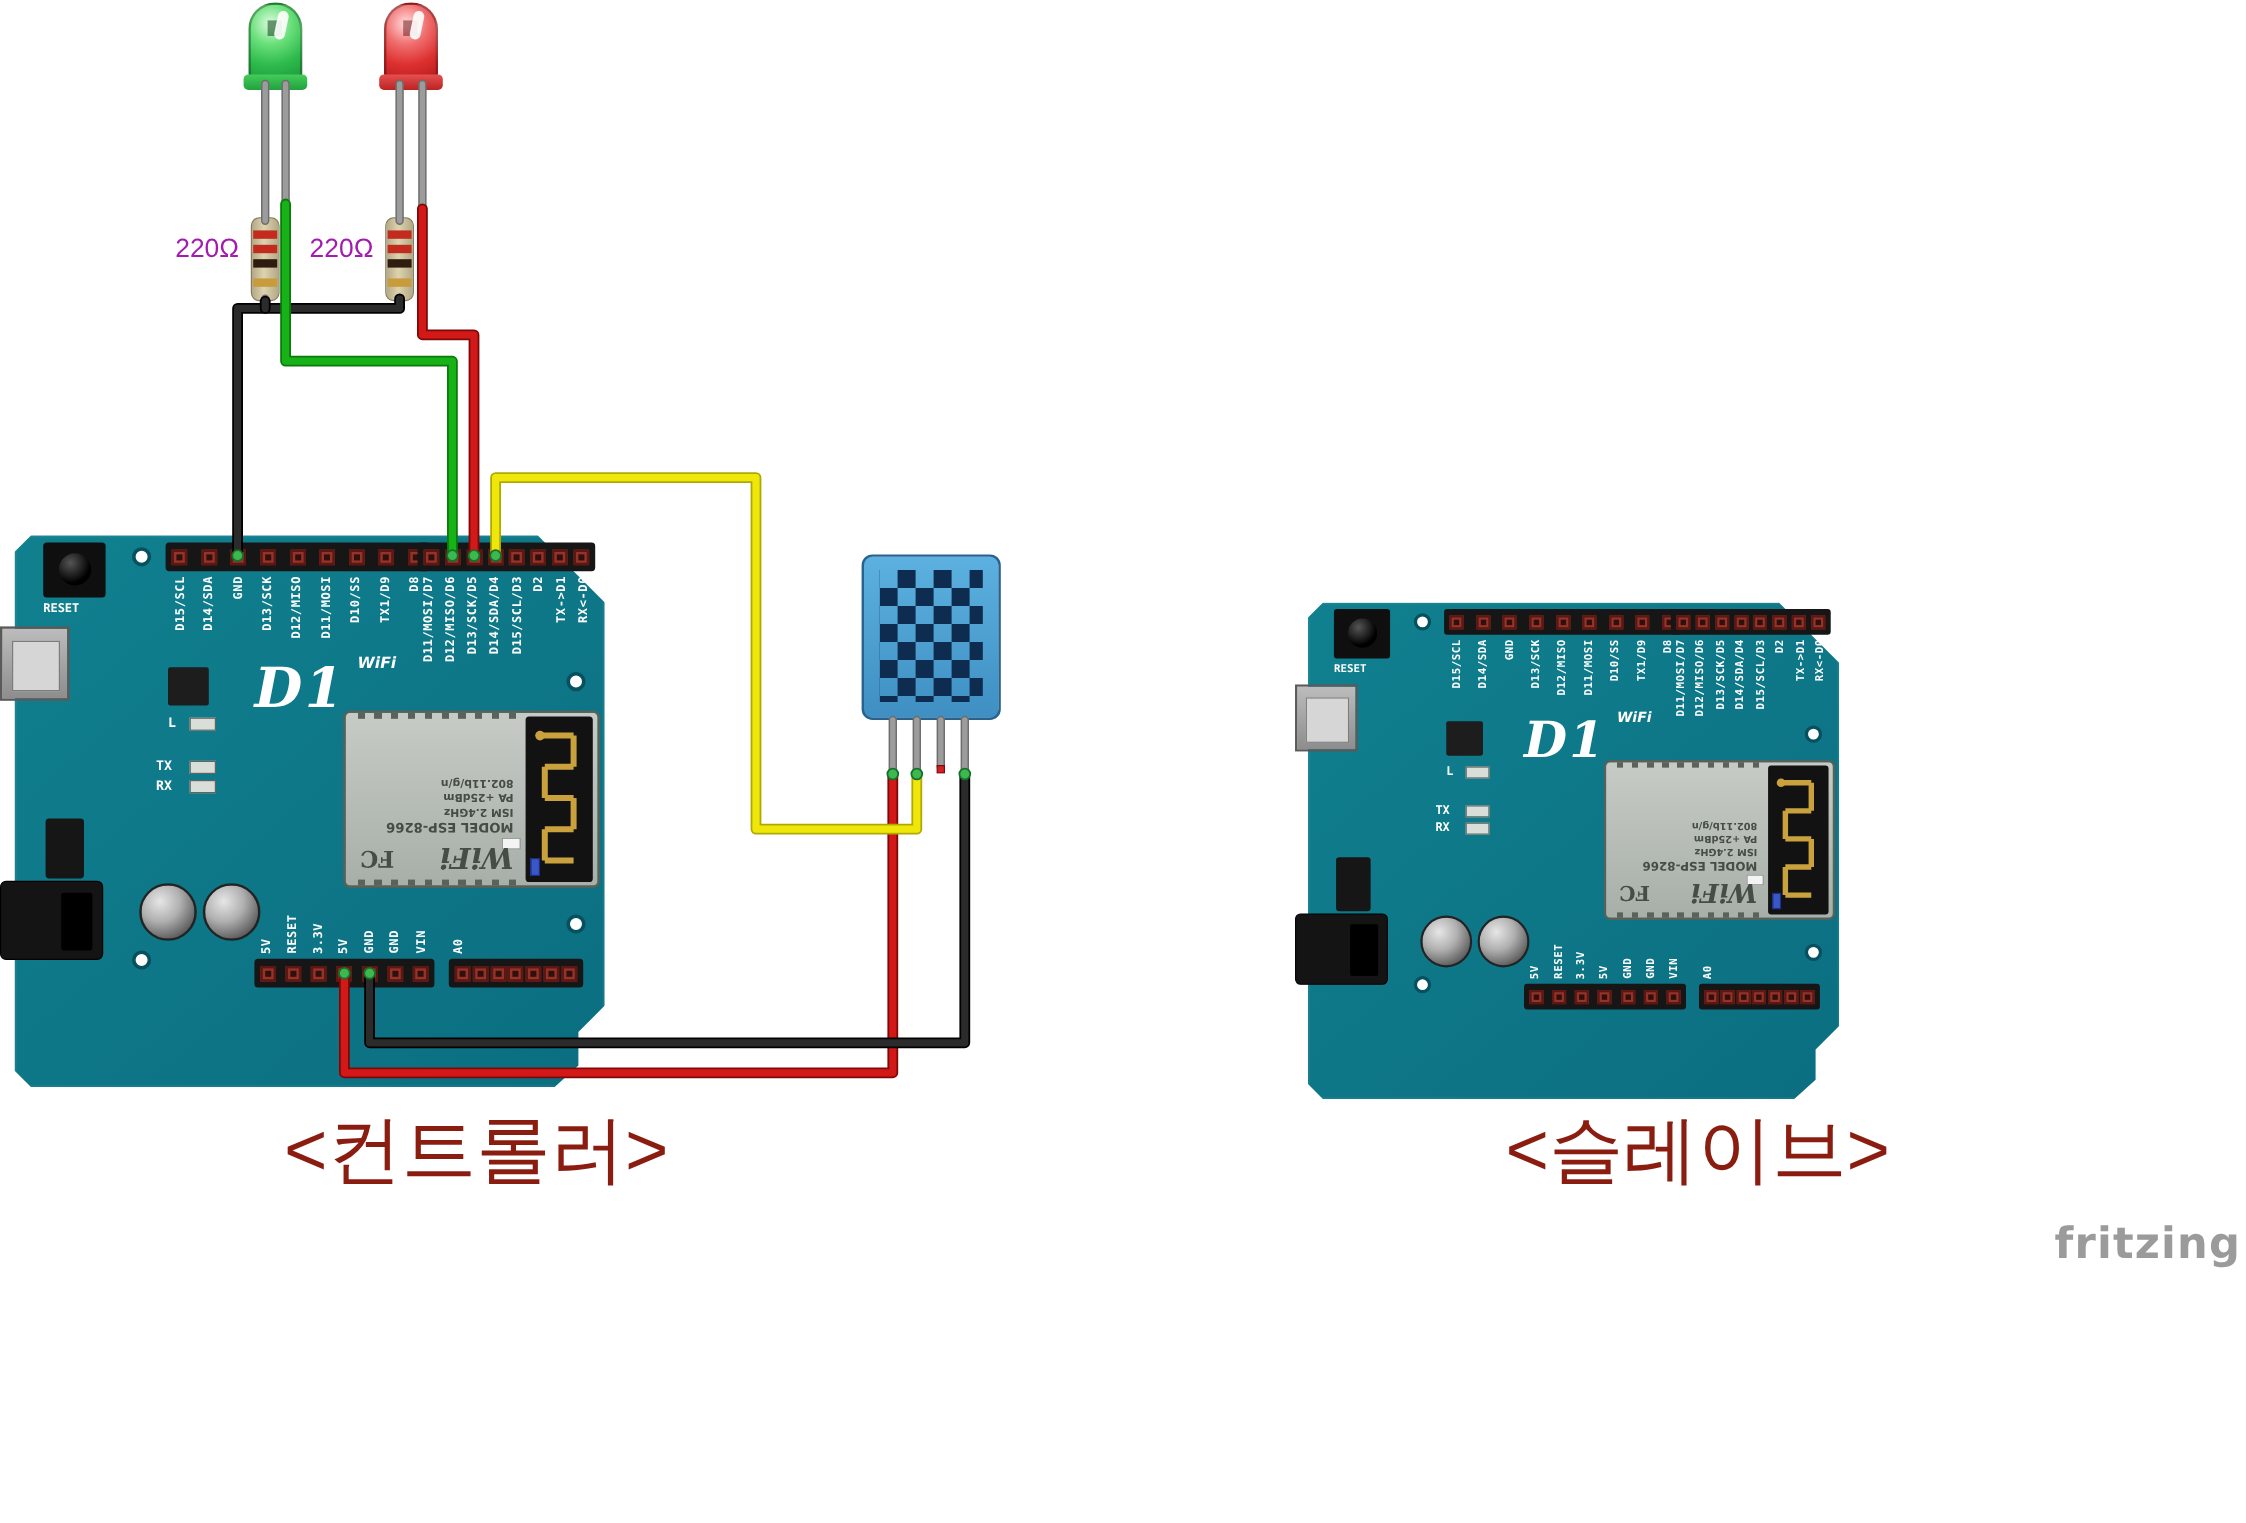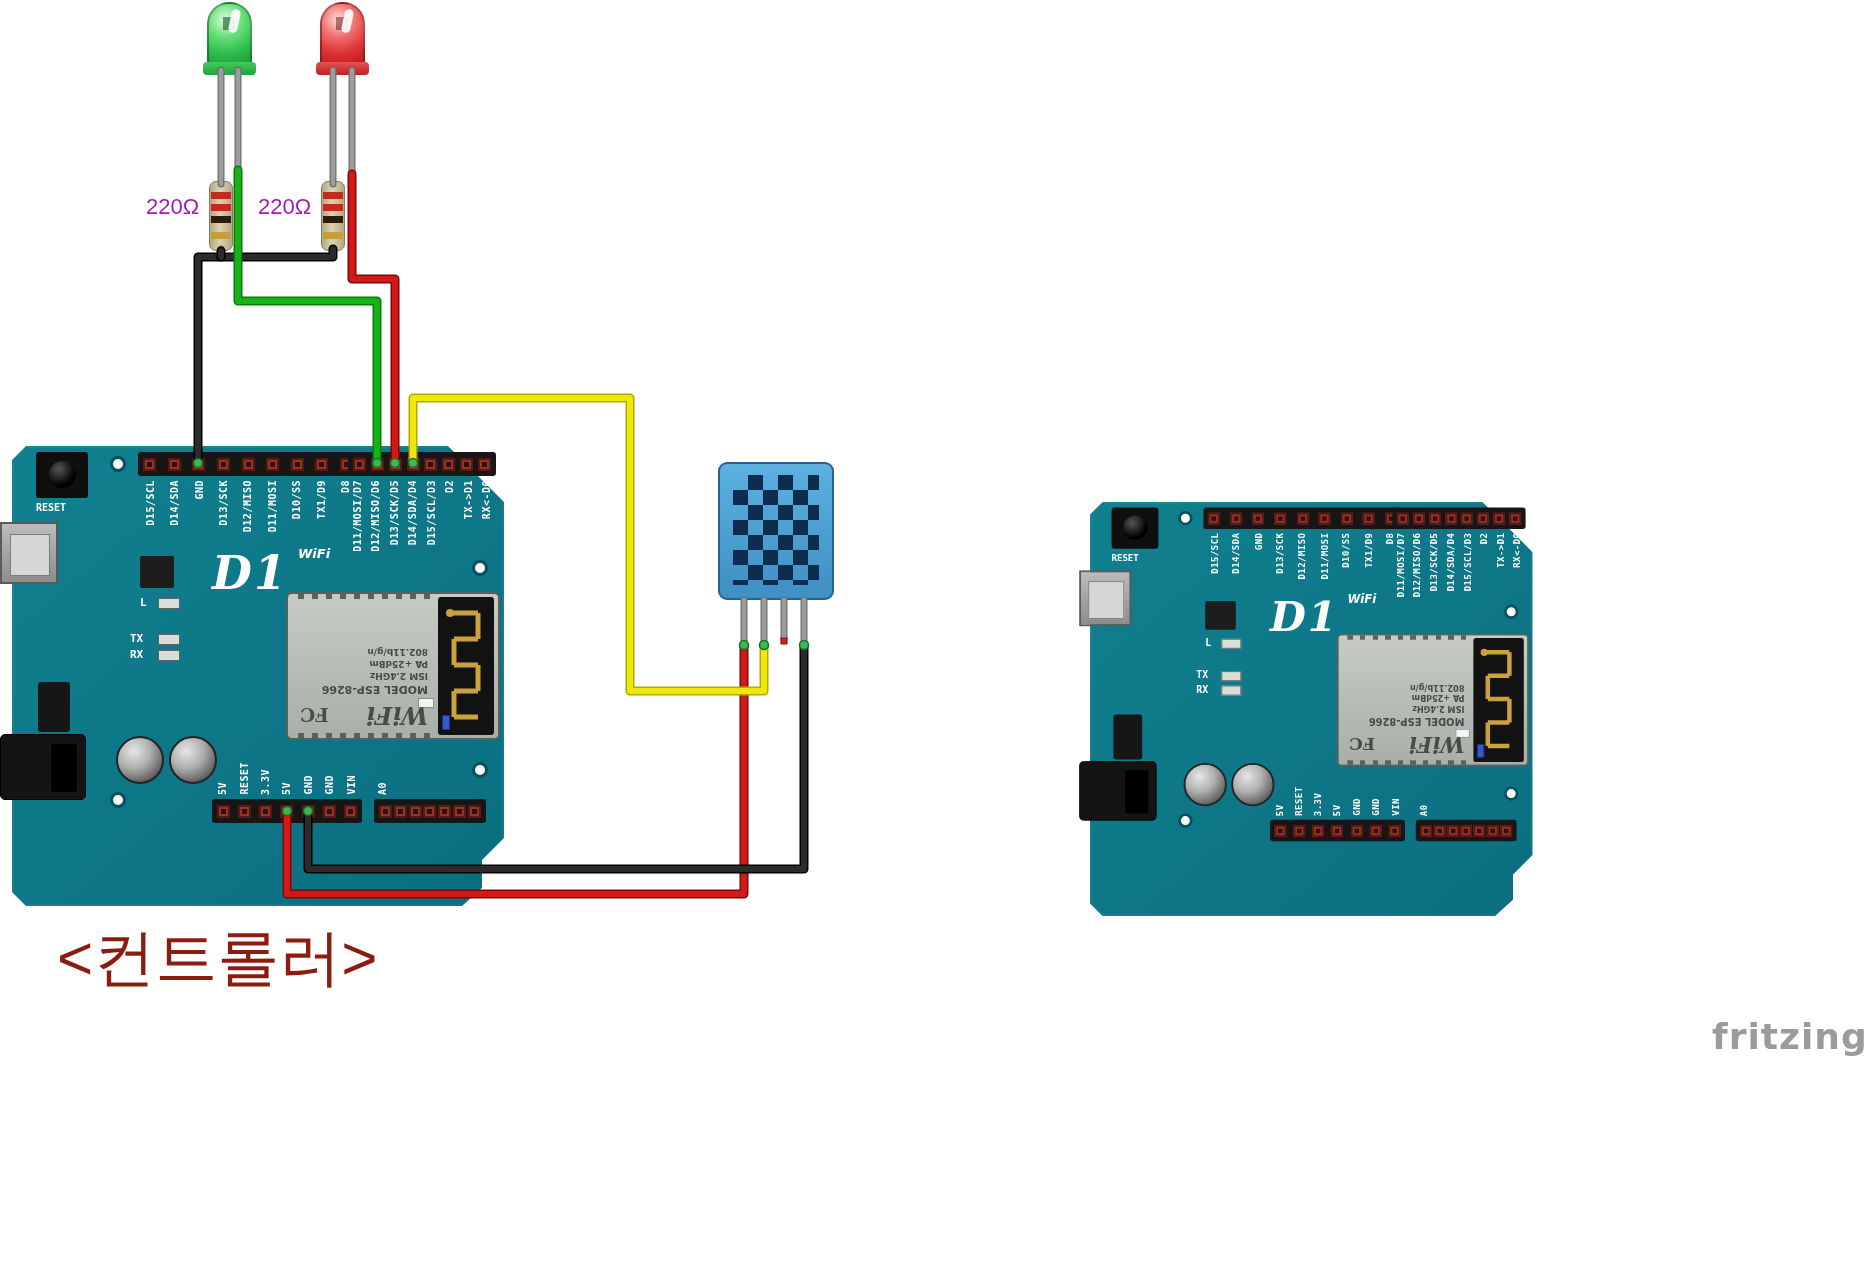--- a/index.html
+++ b/index.html
@@ -72,21 +72,21 @@
   .led .shine{position:absolute;left:27px;top:7px;width:9px;height:24px;background:rgba(255,255,255,.9);border-radius:5px;transform:rotate(12deg)}
   .led .die{position:absolute;left:20px;top:15px;width:12px;height:13px;background:rgba(0,50,12,.5)}
   .led.red .die{background:rgba(80,0,0,.45)}
   .resistor{position:absolute;width:24px;height:70px;border-radius:7px;background:linear-gradient(90deg,#b4a987,#ddd3ad 45%,#b4a987);border:1px solid #877d5c;z-index:18}
   .resistor .band{position:absolute;left:1px;right:1px;height:7px}
   .rlabel{position:absolute;font:22px "Liberation Sans","DejaVu Sans",sans-serif;color:#a21caf;z-index:18}
   .dht{position:absolute;left:718px;top:462px;width:116px;height:138px;z-index:20}
   .dht .body{position:absolute;inset:0;background:linear-gradient(180deg,#5cb1e0,#3f8fc2);border:2px solid #27638e;border-radius:9px}
   .dht .grid{position:absolute;left:13px;top:11px;right:13px;bottom:13px;background:conic-gradient(#0d2c50 25%,transparent 0 50%,#0d2c50 0 75%,transparent 0) 0 0/30px 30px}
 
-  .caption{position:absolute;font:62px "Liberation Sans","DejaVu Sans",sans-serif;color:#8a1c10;text-align:left;z-index:5;width:500px}
+  .caption{position:absolute;font:62px "Liberation Sans","DejaVu Sans",sans-serif;color:#8a1c10;text-align:right;z-index:5;width:500px}
   .watermark{position:absolute;left:1712px;top:1016px;font:800 36px "DejaVu Sans",sans-serif;color:#9b9b9b;letter-spacing:1px;z-index:5}
 </style>
 </head>
 <body>
 
 <div id="canvas" data-interactable="false">
 
   <div class="board-wrap" id="controller-board" style="left:12px;top:446px" data-interactable="true">
   <div class="board" data-interactable="true" style="position:absolute;inset:0">
     <div class="usb" data-interactable="false"></div>
@@ -549,15 +549,16 @@
       <circle cx="413" cy="463" r="4.5" fill="#3cb84e" stroke="#14702a" stroke-width="1.5" data-interactable="true"></circle>
       <circle cx="287" cy="811" r="4.5" fill="#3cb84e" stroke="#14702a" stroke-width="1.5" data-interactable="true"></circle>
       <circle cx="308" cy="811" r="4.5" fill="#3cb84e" stroke="#14702a" stroke-width="1.5" data-interactable="true"></circle>
       <circle cx="744" cy="645" r="4.5" fill="#3cb84e" stroke="#14702a" stroke-width="1.5" data-interactable="true"></circle>
       <circle cx="764" cy="645" r="4.5" fill="#3cb84e" stroke="#14702a" stroke-width="1.5" data-interactable="true"></circle>
       <circle cx="804" cy="645" r="4.5" fill="#3cb84e" stroke="#14702a" stroke-width="1.5" data-interactable="true"></circle>
       <rect x="781" y="638" width="6" height="6" fill="#d22222" stroke="#7d0d0d" stroke-width="1" data-interactable="false"></rect>
     </svg>
 
   <div class="caption" style="left:57px;top:916px" data-interactable="false">&lt;컨트롤러&gt;</div>
+  <div class="caption" style="left:1075px;top:916px" data-interactable="false">&lt;슬레이브&gt;</div>
 
   <div class="watermark" data-interactable="false">fritzing</div>
 </div>
 
 </body></html>

